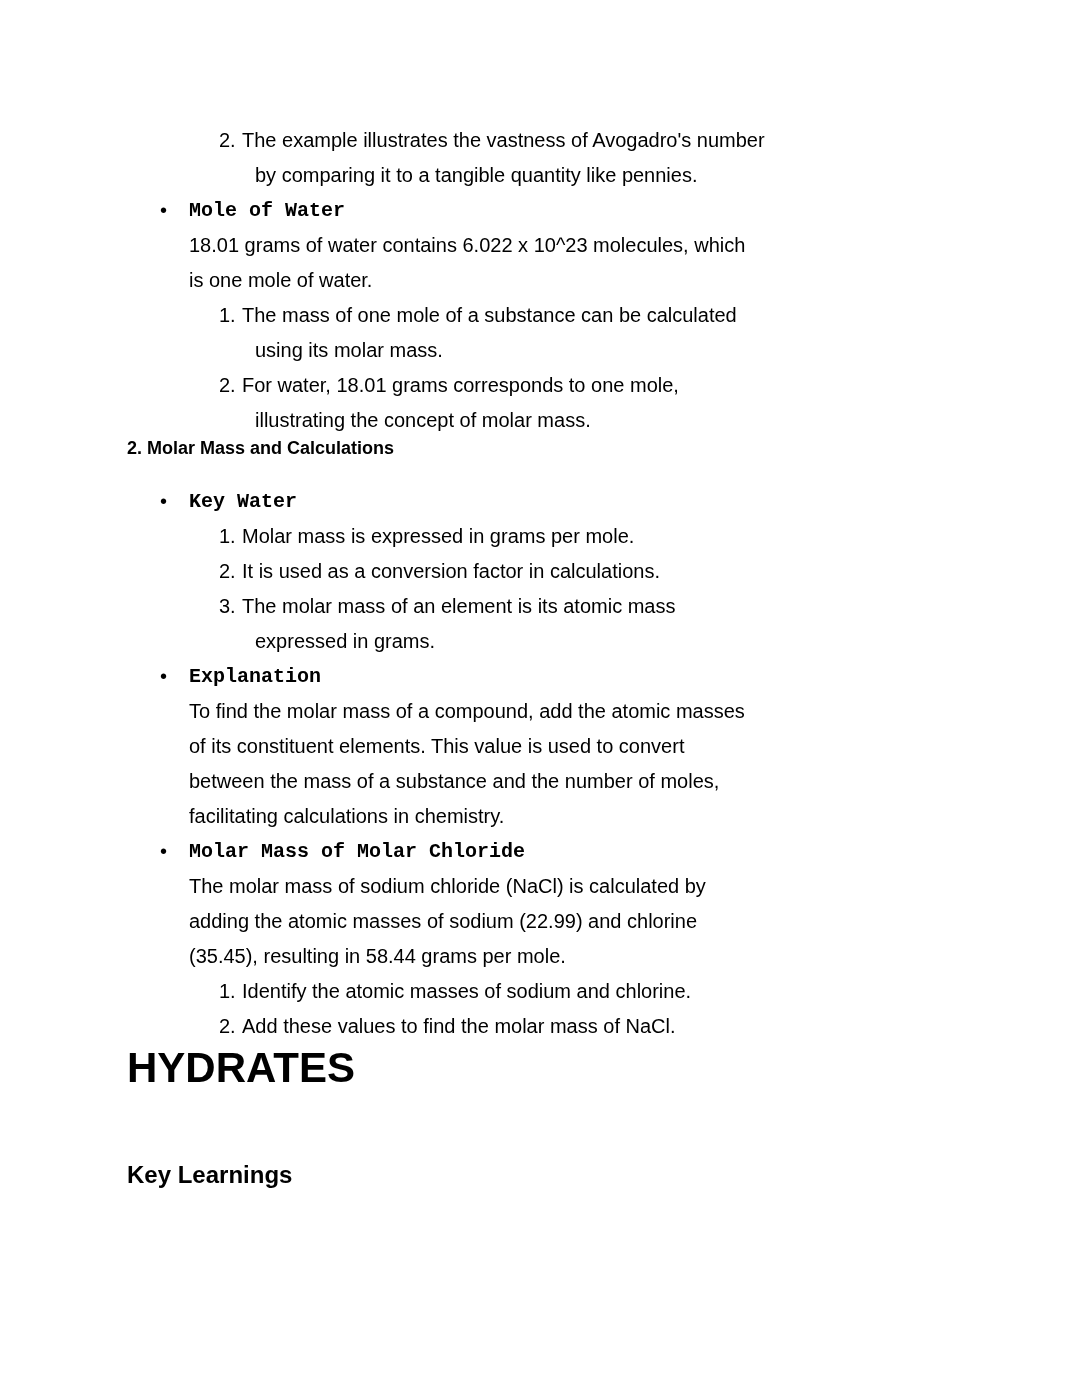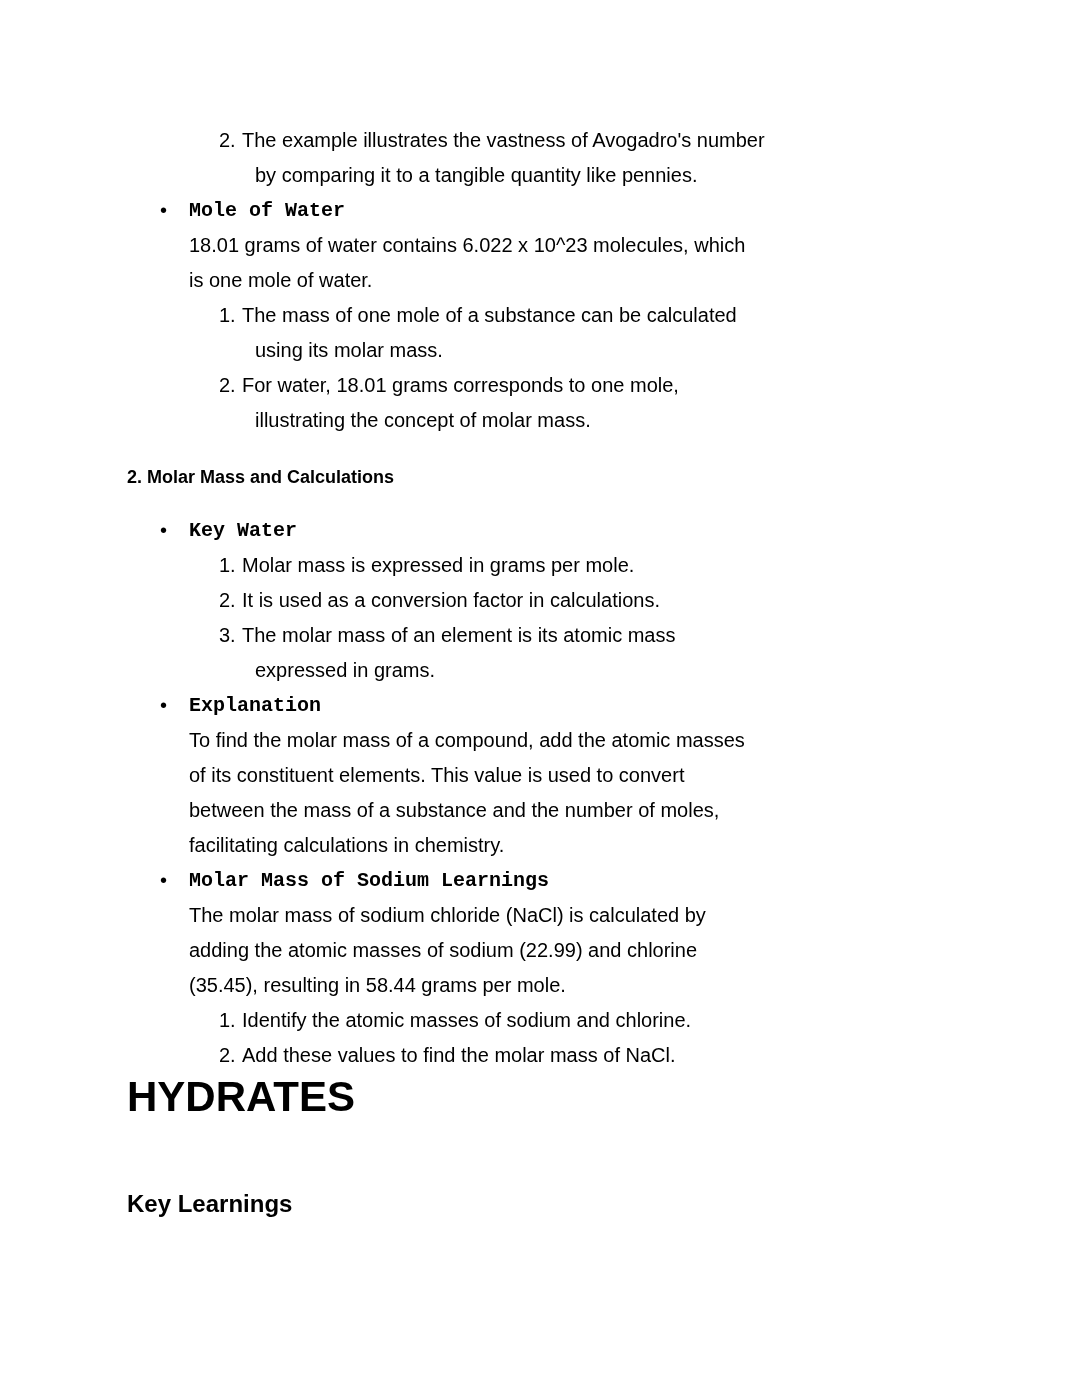--- a/index.html
+++ b/index.html
@@ -58,21 +58,20 @@
   }
   
   .para {
     padding-left: 62px;
     white-space: pre-line;
   }
   .h4 {
     font-size: 18px;
     font-weight: bold;
     line-height: 21px;
-    margin-top: 29px;
     margin-bottom: 25px;
   }
   .h1 {
     font-size: 42px;
     font-weight: bold;
     line-height: 48px;
   }
   .h2 {
     font-size: 24px;
     font-weight: bold;
@@ -140,21 +139,21 @@
       </div>
       <div class="para">To find the molar mass of a compound, add the atomic masses
 of its constituent elements. This value is used to convert
 between the mass of a substance and the number of moles,
 facilitating calculations in chemistry.</div>
     </section>
 
     <section>
       <div class="b-item">
         <span class="marker">•</span>
-        <div class="title">Molar Mass of Sodium Learnings</div>
+        <div class="title">Molar Mass of Molar Chloride</div>
       </div>
       <div class="para">The molar mass of sodium chloride (NaCl) is calculated by
 adding the atomic masses of sodium (22.99) and chlorine
 (35.45), resulting in 58.44 grams per mole.</div>
       <div class="n-item">
         <span class="marker">1.</span>
         <div class="txt">Identify the atomic masses of sodium and chlorine.</div>
       </div>
       <div class="n-item">
         <span class="marker">2.</span>

